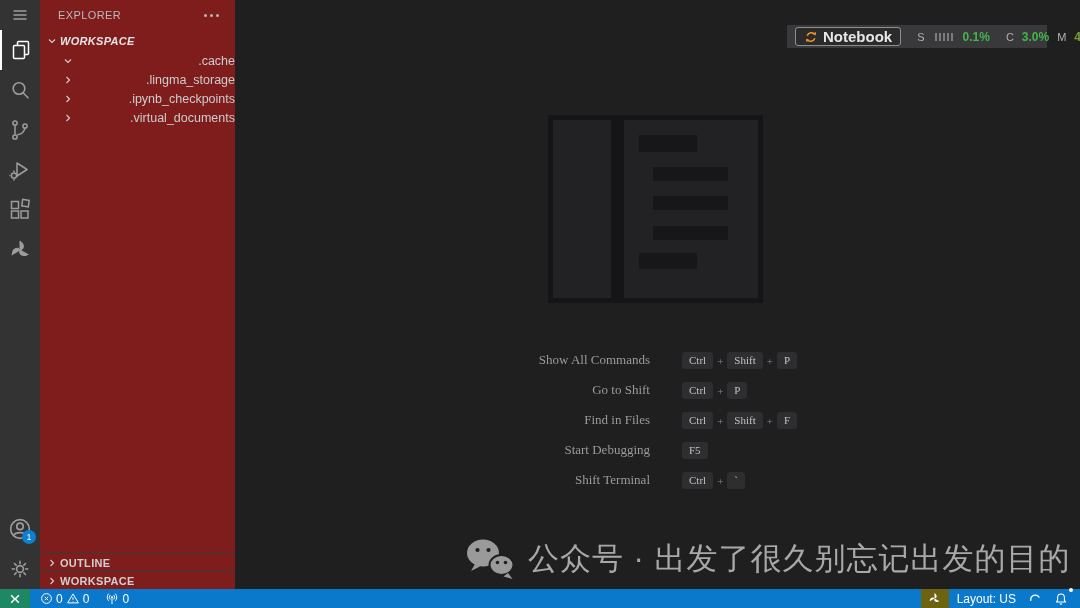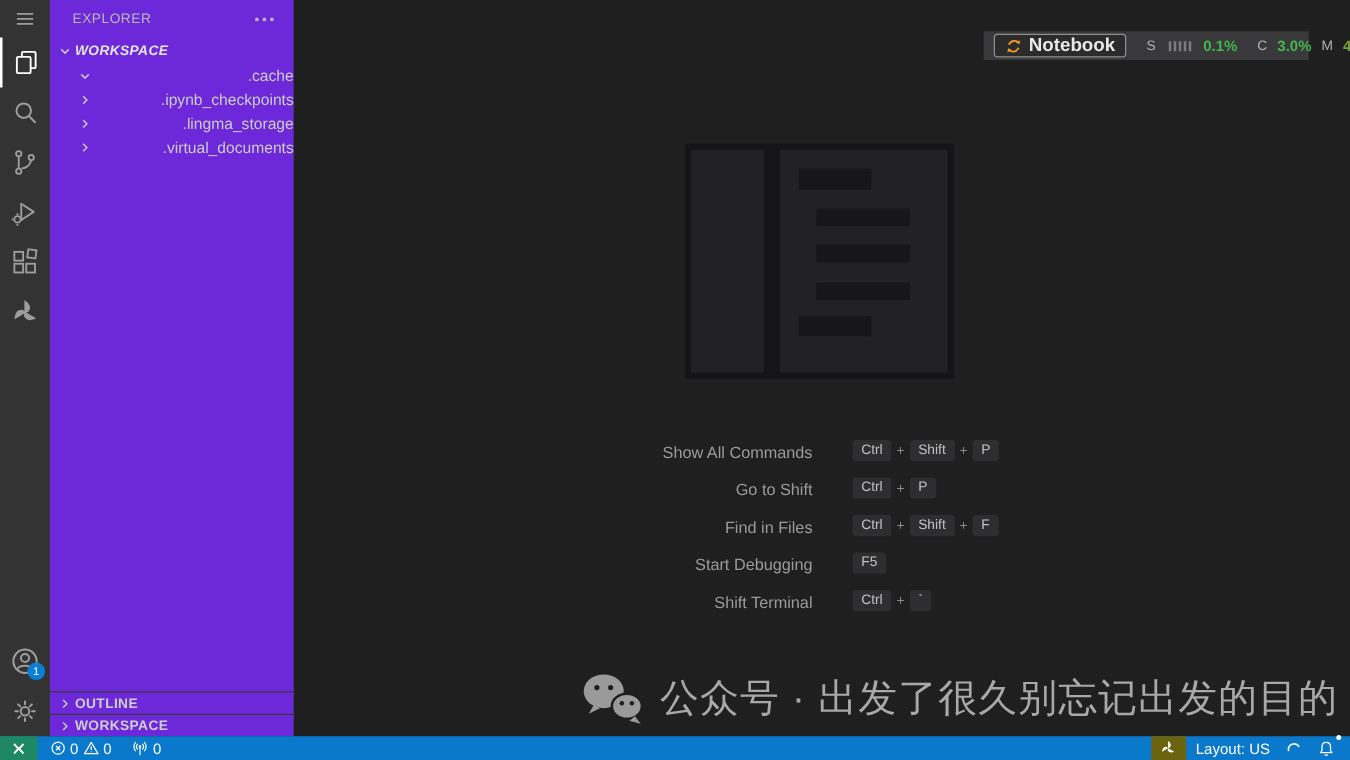--- a/index.html
+++ b/index.html
@@ -13,21 +13,21 @@
   .ab-item.menu { height:30px; }
   .ab-item svg { stroke:#9d9d9d; }
   .ab-item.active { border-left:2px solid #ffffff; }
   .ab-item.active svg { stroke:#ffffff; }
   .ab-item .fillicon path { fill:#9d9d9d; }
   .ab-spacer { flex:1; }
   .badge { position:absolute; right:4px; bottom:5px; min-width:14px; height:14px; border-radius:8px;
     background:var(--badge-blue,#0078d4); color:#fff; font-size:9px; line-height:14px; text-align:center; }
 
   
-  .sidebar { position:absolute; left:40px; top:0; bottom:19px; width:195px; background:#6d28d9; z-index:4; }
+  .sidebar { position:absolute; left:40px; top:0; bottom:19px; width:195px; background:#7f1d1d; z-index:4; }
   .sb-header { height:30px; display:flex; align-items:center; justify-content:space-between; padding:0 12px 0 18px; }
   .sb-title { font-size:11px; color:#bbbbbb; letter-spacing:.4px; }
   .dots { display:flex; gap:3px; cursor:pointer; padding:4px; }
   .dots i { width:3px; height:3px; border-radius:50%; background:#b6b6b6; }
   .tree-row { height:19px; display:flex; align-items:center; color:#cccccc; font-size:12.5px; cursor:pointer; white-space:nowrap; }
   .tree-row.section { height:21px; font-size:11px; font-weight:bold; color:#e4e4e4; letter-spacing:.3px; padding-left:4px;font-style:italic; }
   .tree-row.child { padding-left:20px;justify-content:space-between; }
   .chev { width:16px; height:16px; display:inline-flex; align-items:center; justify-content:center; flex:0 0 16px; }
   .chev svg { stroke:#cccccc; }
   .bottom-panes { position:absolute; left:0; right:0; bottom:0; }
@@ -51,21 +51,21 @@
 
   
   .wm-frame { position:absolute; left:313px; top:115px; width:215px; height:188px; background:#151518;
     padding:5px; display:flex; }
   .wm-left { width:58px; background:#222225; margin-right:13px; }
   .wm-right { flex:1; background:#222225; position:relative; }
   .wm-bar { position:absolute; background:#17171a; }
 
   
   .shortcuts { position:absolute; left:205px; top:352px; width:440px; }
-  .sc-row { display:flex; align-items:flex-end; margin-bottom:13px; height:17px; }
+  .sc-row { display:flex; align-items:flex-start; margin-bottom:13px; height:17px;font-family:Liberation Serif, serif; }
   .sc-label { width:222px; text-align:right; padding-right:12px; font-size:13px; color:#9b9b9b; }
   .sc-keys { display:flex; align-items:center; gap:4px;margin-left:20px; }
   .key { font-size:11px; color:#c2c2c2; background:#2e2e31; border-radius:3px; padding:2px 7px; line-height:13px; }
   .plus { font-size:11px; color:#8a8a8a; }
 
   
   .cn-wm { position:absolute; left:229px; top:536px; display:flex; align-items:center; gap:12px; }
   .cn-wm-text { font-size:31px; color:#a8a8a8; letter-spacing:1px; white-space:nowrap; }
 
   
@@ -176,29 +176,29 @@
         </svg>
     </span>
     <span>.cache</span>
   </div>
   <div class="tree-row child">
     <span class="chev">
       <svg width="12" height="12" viewBox="0 0 16 16" fill="none" stroke-width="1.6">
           <path d="M6 4 L10 8 L6 12"></path>
         </svg>
     </span>
+    <span>.lingma_storage</span>
+  </div>
+  <div class="tree-row child">
+    <span class="chev">
+      <svg width="12" height="12" viewBox="0 0 16 16" fill="none" stroke-width="1.6">
+          <path d="M6 4 L10 8 L6 12"></path>
+        </svg>
+    </span>
     <span>.ipynb_checkpoints</span>
-  </div>
-  <div class="tree-row child">
-    <span class="chev">
-      <svg width="12" height="12" viewBox="0 0 16 16" fill="none" stroke-width="1.6">
-          <path d="M6 4 L10 8 L6 12"></path>
-        </svg>
-    </span>
-    <span>.lingma_storage</span>
   </div>
   <div class="tree-row child">
     <span class="chev">
       <svg width="12" height="12" viewBox="0 0 16 16" fill="none" stroke-width="1.6">
           <path d="M6 4 L10 8 L6 12"></path>
         </svg>
     </span>
     <span>.virtual_documents</span>
   </div>
 

